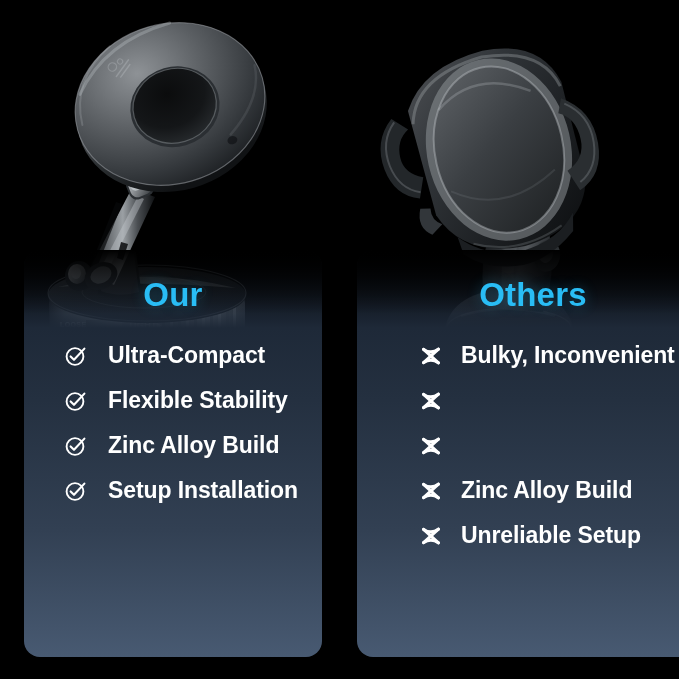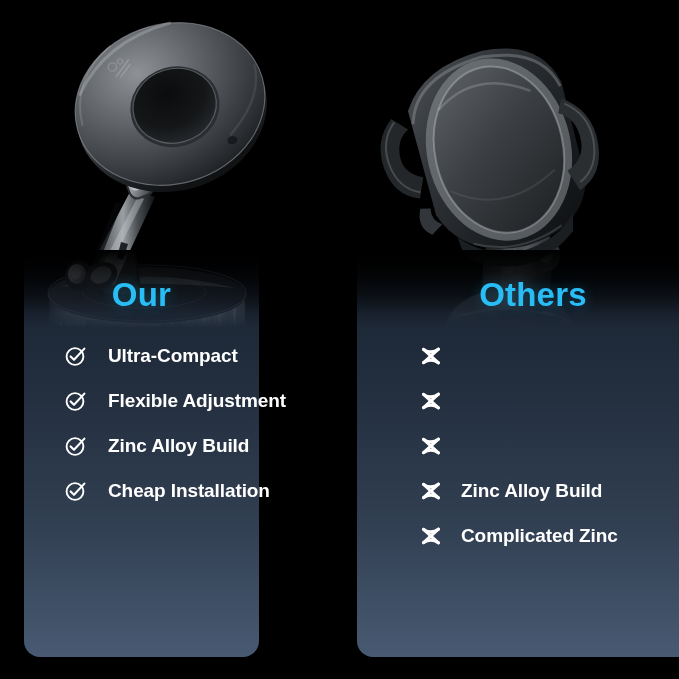--- a/index.html
+++ b/index.html
@@ -37,21 +37,21 @@
   .panel::after {
     
     content: "";
     position: absolute;
     left: 0; right: 0; top: 0;
     height: 64px;
     border-radius: 16px 16px 0 0;
     background: linear-gradient(to bottom, #000 0%, rgba(0,0,0,0.72) 32%, rgba(0,0,0,0) 100%);
     pointer-events: none;
   }
-  #panel-our    { left: 24px;  width: 235px; }
+  #panel-our    { left: 24px;  width: 298px; }
   #panel-others { left: 357px; width: 352px; }
 
   .panel-inner {
     position: relative;
     z-index: 2;
     padding-top: 28px;
   }
 
   .panel-title {
     text-align: center;
@@ -77,21 +77,21 @@
     height: 45px;
   }
   .feature-icon {
     flex: 0 0 auto;
     width: 24px;
     height: 24px;
     display: block;
   }
   .feature-label {
     color: #ffffff;
-    font-size: 19px;
+    font-size: 23px;
     font-weight: 700;
     letter-spacing: -0.1px;
     white-space: nowrap;
   }
   #panel-our .feature-label    { margin-left: 20px; }
   #panel-others .feature-label { margin-left: 18px; }
 
   
   #product-our {
     position: absolute;
@@ -364,55 +364,56 @@
           </svg>
           <span class="feature-label">Ultra-Compact</span>
         </li>
 
 
         <li class="feature-row">
           <svg class="feature-icon" viewBox="0 0 24 24">
             <circle cx="11" cy="12.5" r="8.4" fill="none" stroke="#ffffff" stroke-width="1.9"></circle>
             <path d="M6.6 12.4 L10 15.8 L20.4 4.6" fill="none" stroke="#ffffff" stroke-width="2.1" stroke-linecap="round" stroke-linejoin="round"></path>
           </svg>
-          <span class="feature-label">Flexible Adjustment</span>
+          <span class="feature-label">Flexible Stability</span>
         </li>
 
         <li class="feature-row">
           <svg class="feature-icon" viewBox="0 0 24 24">
             <circle cx="11" cy="12.5" r="8.4" fill="none" stroke="#ffffff" stroke-width="1.9"></circle>
             <path d="M6.6 12.4 L10 15.8 L20.4 4.6" fill="none" stroke="#ffffff" stroke-width="2.1" stroke-linecap="round" stroke-linejoin="round"></path>
           </svg>
           <span class="feature-label">Zinc Alloy Build</span>
         </li>
 
         <li class="feature-row">
           <svg class="feature-icon" viewBox="0 0 24 24">
             <circle cx="11" cy="12.5" r="8.4" fill="none" stroke="#ffffff" stroke-width="1.9"></circle>
             <path d="M6.6 12.4 L10 15.8 L20.4 4.6" fill="none" stroke="#ffffff" stroke-width="2.1" stroke-linecap="round" stroke-linejoin="round"></path>
           </svg>
-          <span class="feature-label">Cheap Installation</span>
+          <span class="feature-label">Setup Installation</span>
         </li>
 
       </ul>
     </div>
   </section>
 
   <section id="panel-others" class="panel">
     <div class="panel-inner">
       <h2 class="panel-title">Others</h2>
       <ul class="feature-list">
 
         <li class="feature-row">
           <svg class="feature-icon" viewBox="0 0 24 24">
             <path d="M4.6 5.4 Q12 10.6 19.4 5.2" fill="none" stroke="#ffffff" stroke-width="3.1" stroke-linecap="round"></path>
             <path d="M4.6 18.6 Q12 13.4 19.4 18.8" fill="none" stroke="#ffffff" stroke-width="3.1" stroke-linecap="round"></path>
             <path d="M4.6 5.4 L19.4 18.8" fill="none" stroke="#ffffff" stroke-width="3.1" stroke-linecap="round"></path>
             <path d="M19.4 5.2 L4.6 18.6" fill="none" stroke="#ffffff" stroke-width="3.1" stroke-linecap="round"></path>
           </svg>
+          <span class="feature-label">Bulky, Inconvenient</span>
         </li>
 
         <li class="feature-row">
           <svg class="feature-icon" viewBox="0 0 24 24">
             <path d="M4.6 5.4 Q12 10.6 19.4 5.2" fill="none" stroke="#ffffff" stroke-width="3.1" stroke-linecap="round"></path>
             <path d="M4.6 18.6 Q12 13.4 19.4 18.8" fill="none" stroke="#ffffff" stroke-width="3.1" stroke-linecap="round"></path>
             <path d="M4.6 5.4 L19.4 18.8" fill="none" stroke="#ffffff" stroke-width="3.1" stroke-linecap="round"></path>
             <path d="M19.4 5.2 L4.6 18.6" fill="none" stroke="#ffffff" stroke-width="3.1" stroke-linecap="round"></path>
           </svg>
         </li>
@@ -436,20 +437,20 @@
           <span class="feature-label">Zinc Alloy Build</span>
         </li>
 
         <li class="feature-row">
           <svg class="feature-icon" viewBox="0 0 24 24">
             <path d="M4.6 5.4 Q12 10.6 19.4 5.2" fill="none" stroke="#ffffff" stroke-width="3.1" stroke-linecap="round"></path>
             <path d="M4.6 18.6 Q12 13.4 19.4 18.8" fill="none" stroke="#ffffff" stroke-width="3.1" stroke-linecap="round"></path>
             <path d="M4.6 5.4 L19.4 18.8" fill="none" stroke="#ffffff" stroke-width="3.1" stroke-linecap="round"></path>
             <path d="M19.4 5.2 L4.6 18.6" fill="none" stroke="#ffffff" stroke-width="3.1" stroke-linecap="round"></path>
           </svg>
-          <span class="feature-label">Complicated Zinc</span>
+          <span class="feature-label">Unreliable Setup</span>
         </li>
 
       </ul>
     </div>
   </section>
 
 </div>
 
 </body></html>

